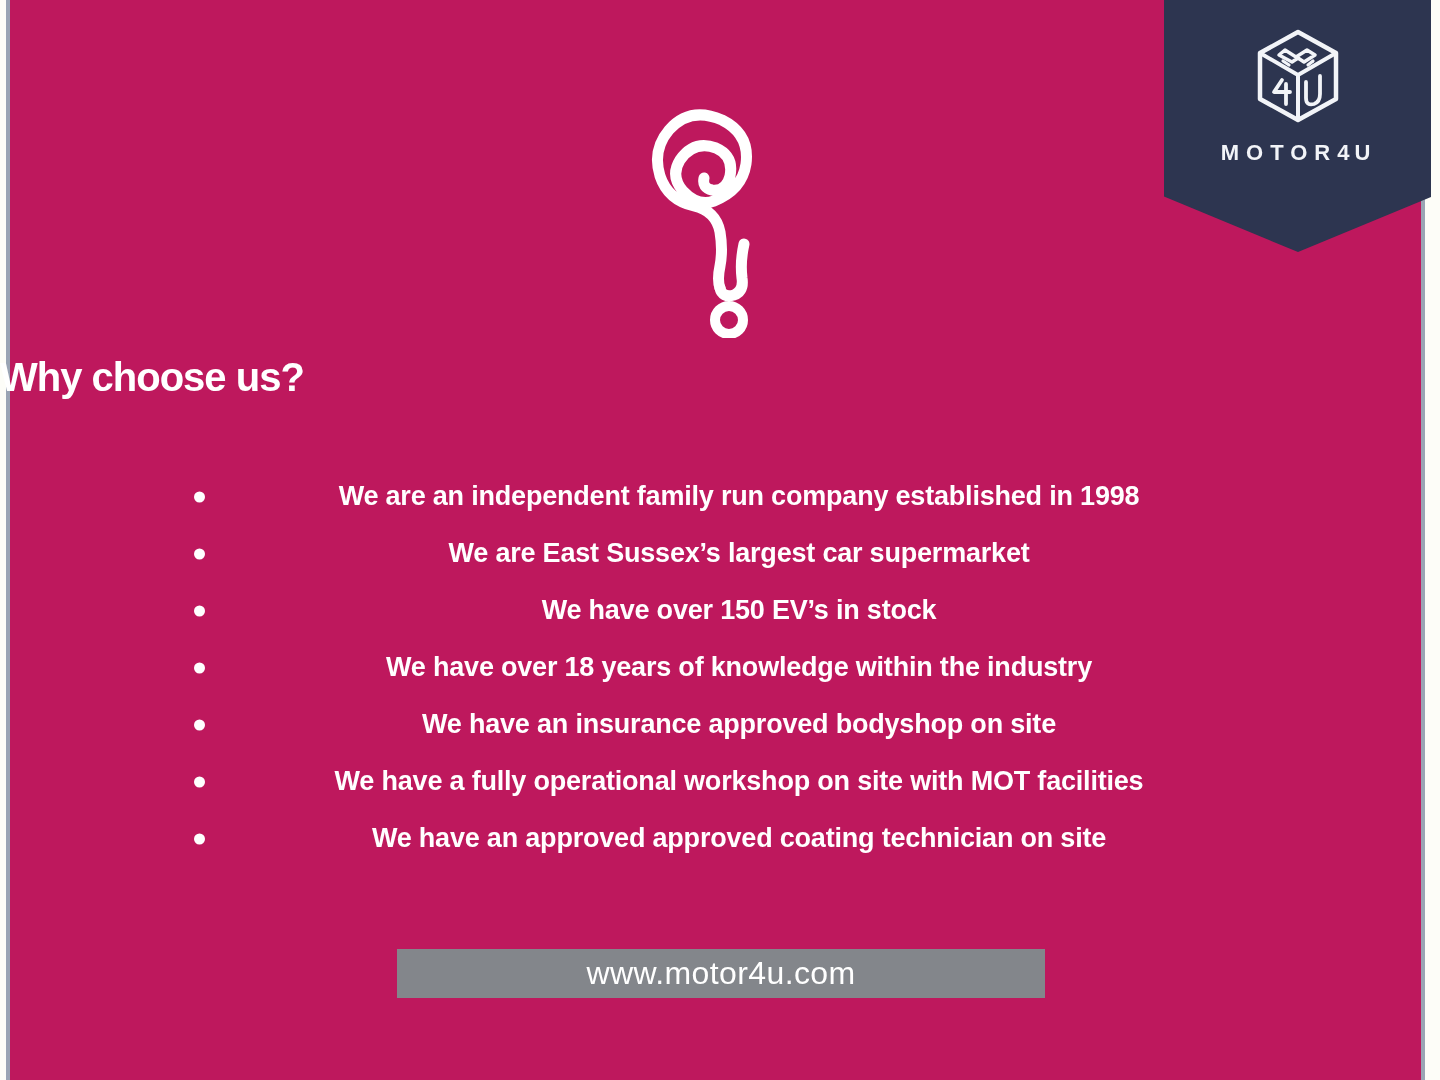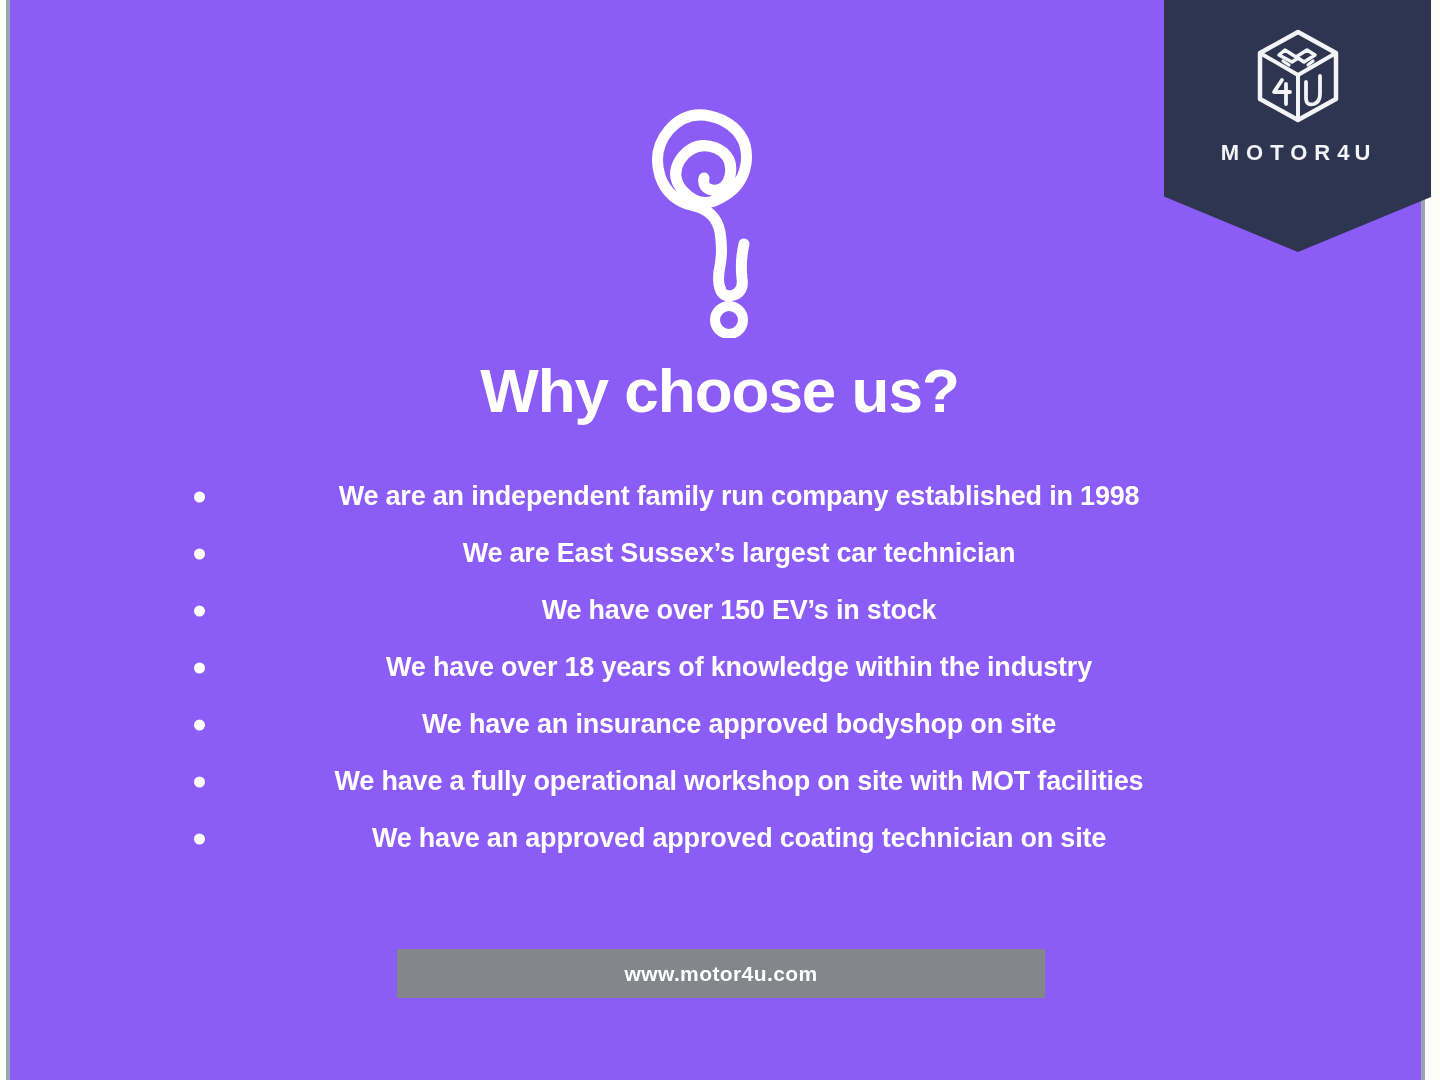--- a/index.html
+++ b/index.html
@@ -8,21 +8,21 @@
     width:1440px;
     height:1080px;
     overflow:hidden;
     background:#fdfdf8;
   }
 
   #slide {
     position:relative;
     width:1431px;
     height:1080px;
-    background:#8b5cf6;
+    background:#be185d;
     font-family:"Liberation Sans", sans-serif;
     overflow:hidden;
   }
 
   
   .edge-left, .edge-right {
     position:absolute;
     top:0;
     width:6px;
     height:1080px;
@@ -80,26 +80,26 @@
     position:absolute;
     left:650px;
     top:98px;
     width:145px;
     height:240px;
   }
 
   
   #heading {
     position:absolute;
-    left:8px;
+    left:0;
     right:0;
     top:355px;
-    text-align:center;
+    text-align:left;
     color:#ffffff;
-    font-size:62px;
+    font-size:40px;
     font-weight:bold;
     letter-spacing:-1px;
   }
 
   
   #bullets {
     position:absolute;
     left:0;
     top:468px;
     width:1440px;
@@ -137,22 +137,22 @@
     top:949px;
     width:648px;
     height:49px;
     background:#83868b;
     display:flex;
     align-items:center;
     justify-content:center;
   }
   #url-bar .url-text {
     color:#ffffff;
-    font-size:21px;
-    font-weight:bold;
+    font-size:32px;
+    font-weight:normal;
     letter-spacing:0.4px;
   }
 </style>
 </head>
 <body>
 
 <div id="slide">
 
   <div class="edge-left"></div>
   <div class="edge-inner-l"></div>
@@ -213,21 +213,21 @@
 
   <h1 id="heading">Why choose us?</h1>
 
   <ul id="bullets" style="list-style:none;padding-left:8px;">
     <li class="bullet-row">
       <span class="bullet-dot"></span>
       <span class="bullet-text">We are an independent family run company established in 1998</span>
     </li>
     <li class="bullet-row">
       <span class="bullet-dot"></span>
-      <span class="bullet-text">We are East Sussex’s largest car technician</span>
+      <span class="bullet-text">We are East Sussex’s largest car supermarket</span>
     </li>
     <li class="bullet-row">
       <span class="bullet-dot"></span>
       <span class="bullet-text">We have over 150 EV’s in stock</span>
     </li>
     <li class="bullet-row">
       <span class="bullet-dot"></span>
       <span class="bullet-text">We have over 18 years of knowledge within the industry</span>
     </li>
     <li class="bullet-row">

